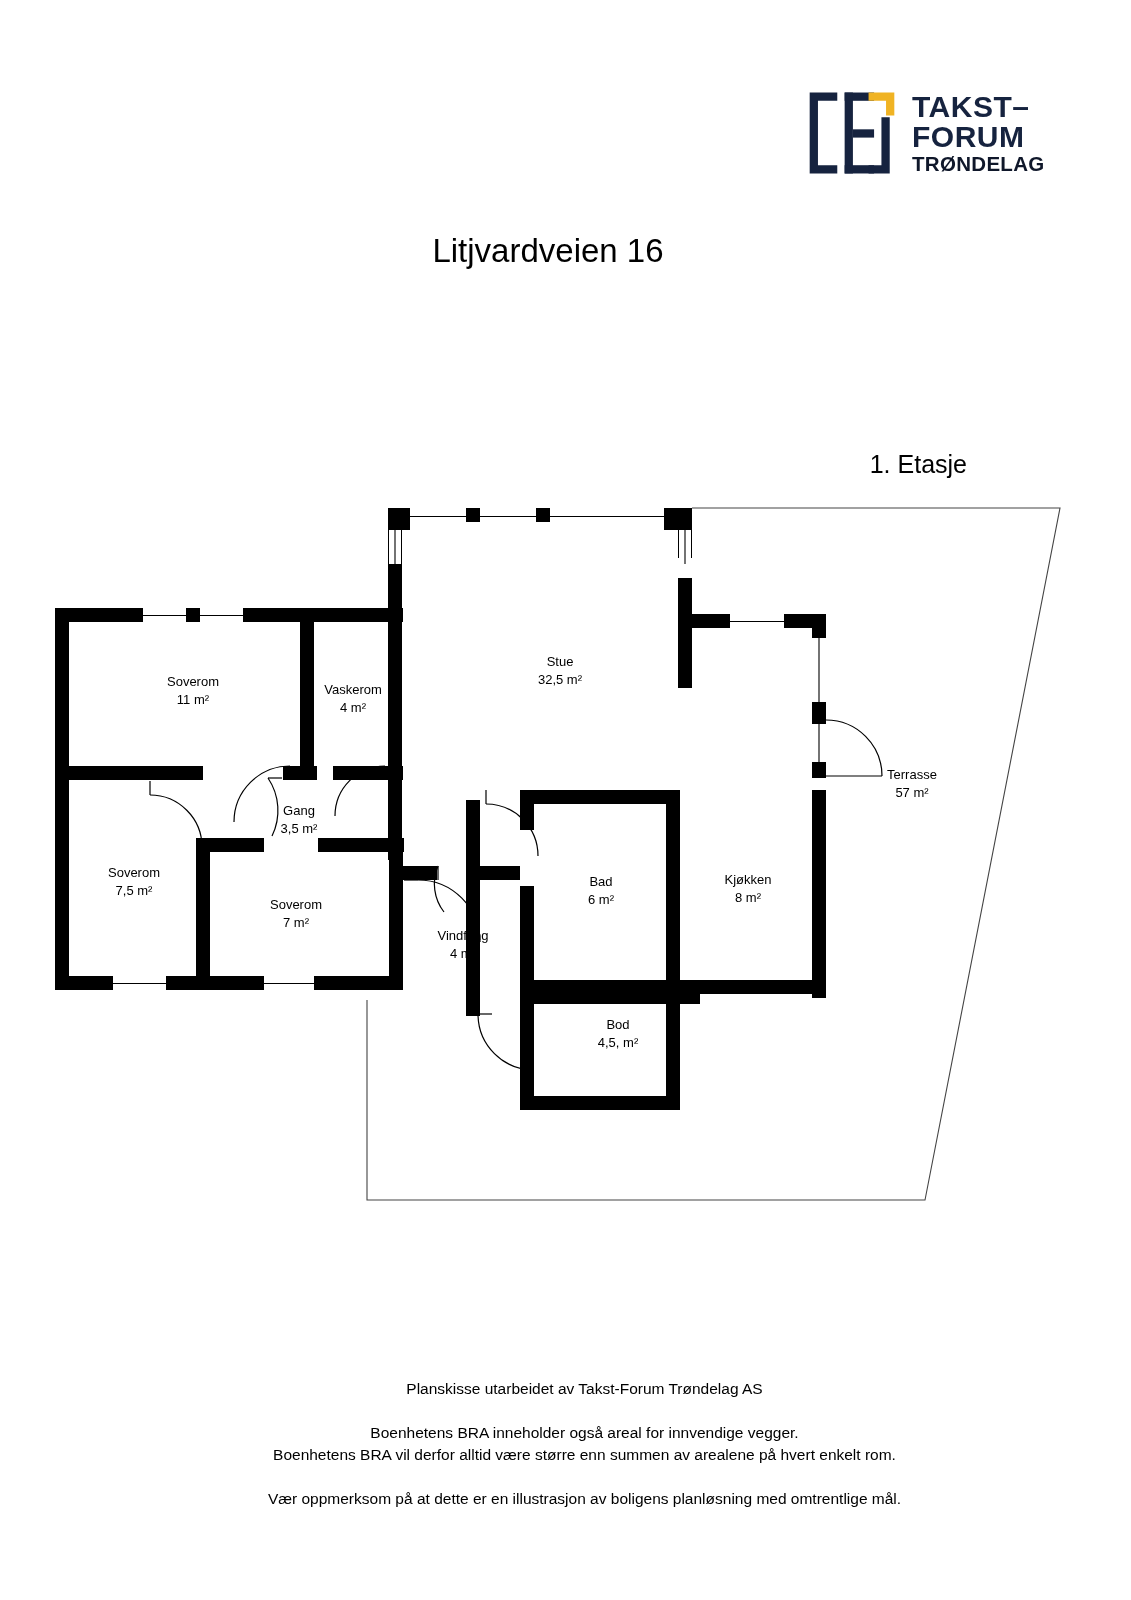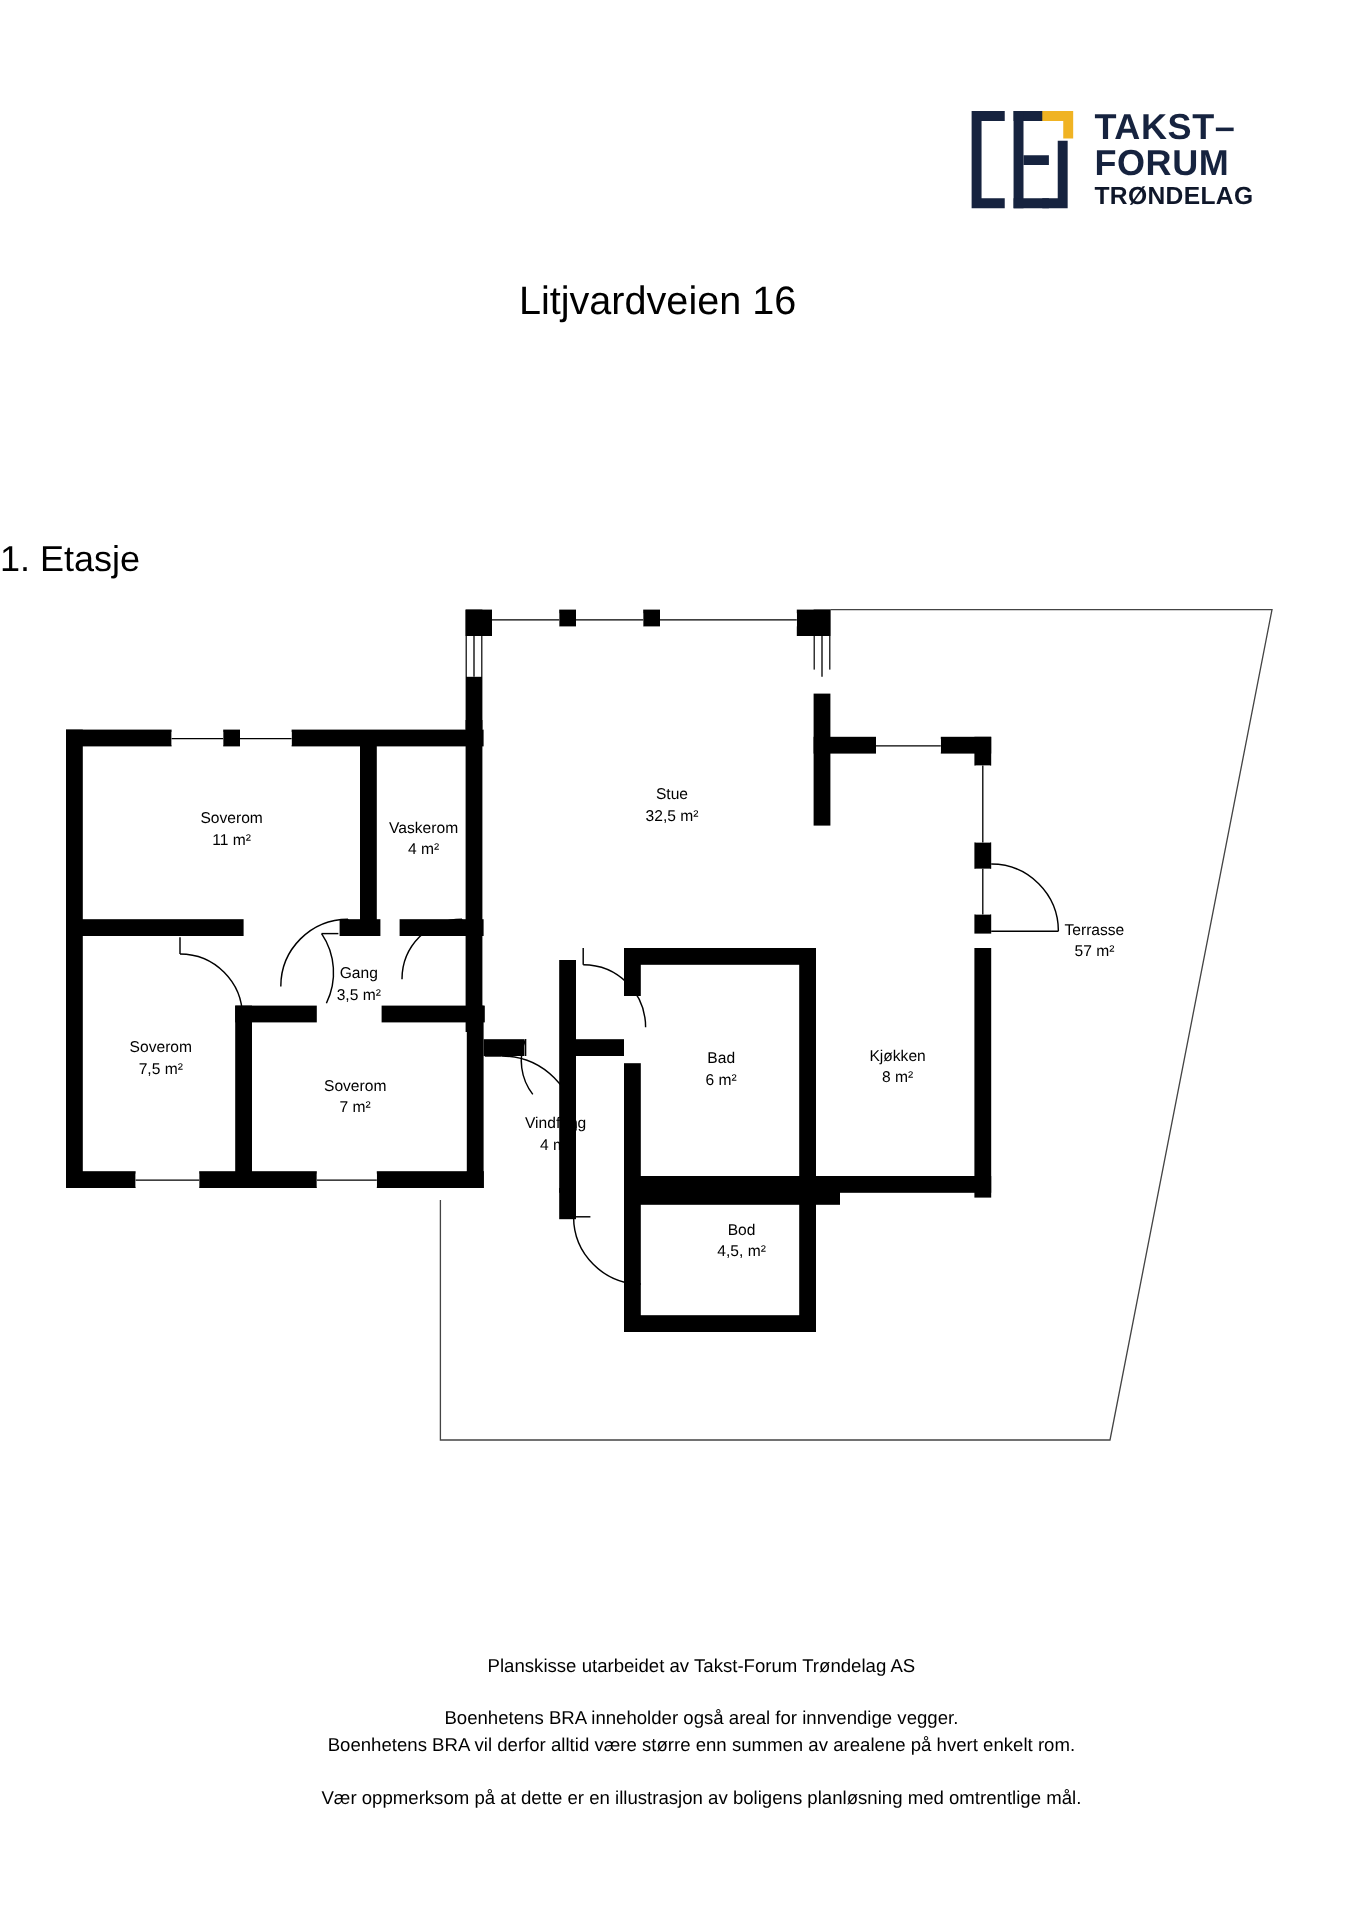--- a/index.html
+++ b/index.html
@@ -53,22 +53,22 @@
   #page-title {
     position: absolute;
     left: 0; top: 232px; width: 1096px;
     text-align: center;
     font-size: 33px;
     font-weight: normal;
   }
   #floor-title {
     position: absolute;
     left: 0; top: 450px; width: 967px;
-    text-align: left;
-    font-size: 30px;
+    text-align: right;
+    font-size: 25px;
     font-weight: normal;
   }
 
   
   #floorplan-svg {
     position: absolute;
     left: 0; top: 490px;
     width: 1131px;
     height: 720px;
   }

